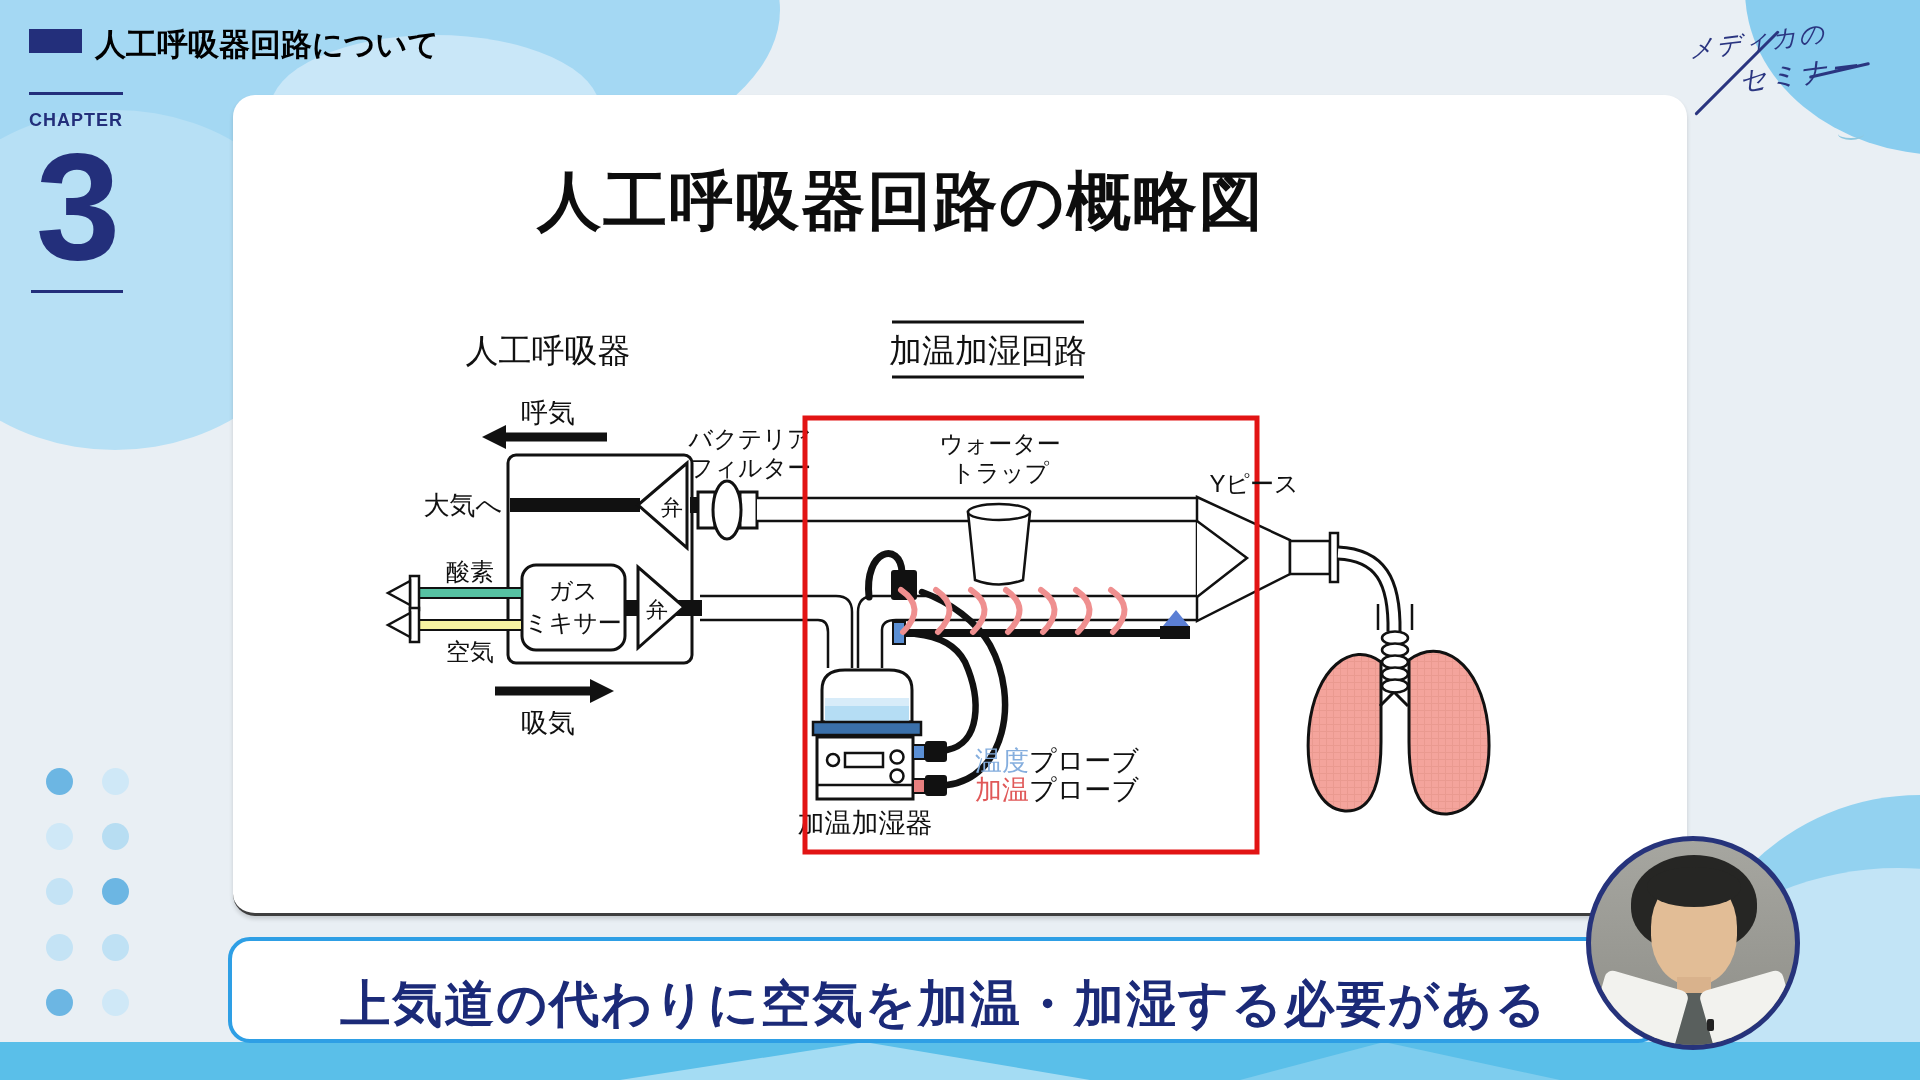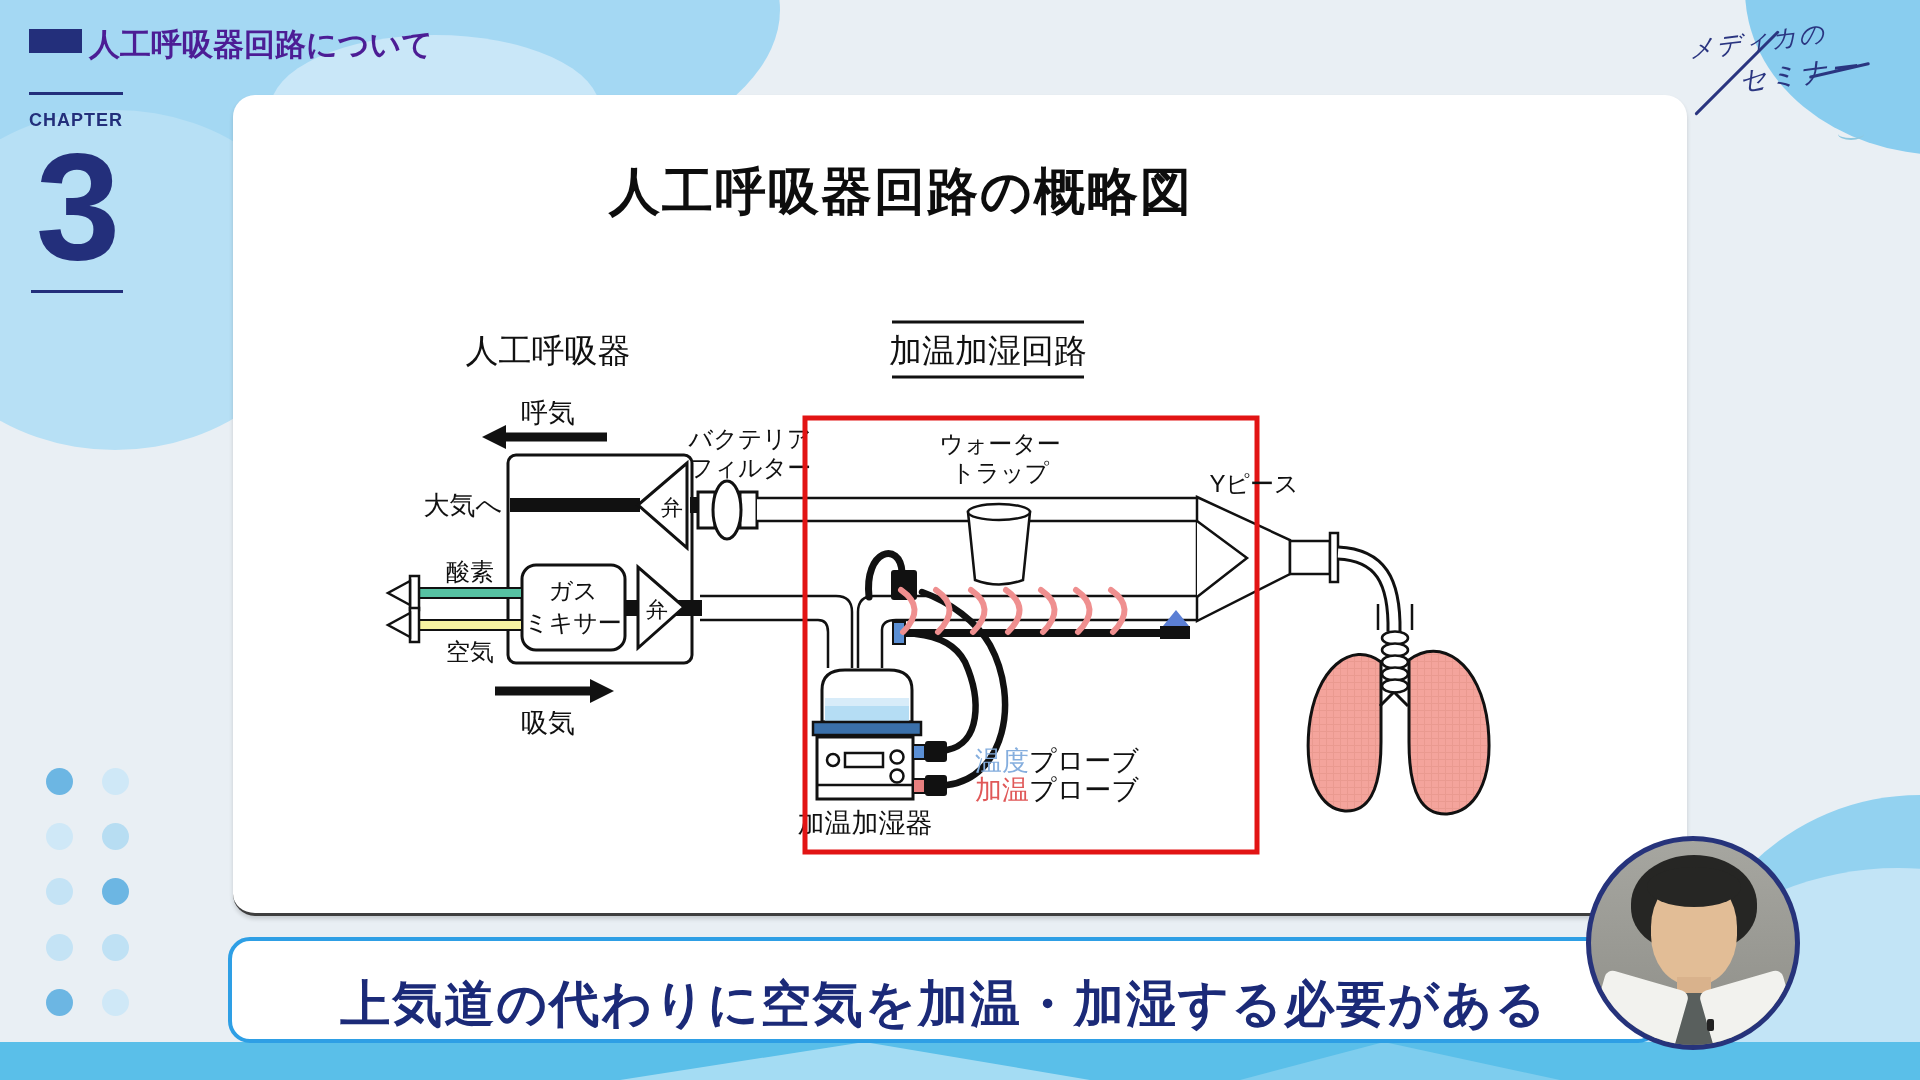--- a/index.html
+++ b/index.html
@@ -17,35 +17,35 @@
   .bg-circle-small{left:590px;top:200px;width:95px;height:95px;background:#b3e0f6;}
   .bg-topright{left:1745px;top:-175px;width:400px;height:330px;background:#89cdef;}
   .bg-br-mid{left:1680px;top:795px;width:480px;height:480px;background:#93d2f0;}
   .bg-br-light{left:1588px;top:868px;width:620px;height:620px;background:#c2e4f6;}
   .bg-strip{position:absolute;left:0;top:1042px;width:1920px;height:38px;background:#5abfe9;}
   .strip-tri1{position:absolute;left:620px;top:1042px;width:470px;height:38px;background:rgba(255,255,255,.45);clip-path:polygon(52% 0,100% 100%,0 100%);}
   .strip-tri2{position:absolute;left:1240px;top:1042px;width:320px;height:38px;background:rgba(255,255,255,.22);clip-path:polygon(45% 0,100% 100%,0 100%);}
   .dot{position:absolute;width:27px;height:27px;border-radius:50%;}
   .squiggle{position:absolute;left:1838px;top:128px;width:26px;height:10px;border-bottom:2px solid #8fc8e0;border-radius:50%;}
   .hdr-square{left:29px;top:29px;width:53px;height:24px;background:#232f7b;}
-  .hdr-title{left:89px;top:24px;font-size:31px;font-weight:700;color:#4c1d95;}
+  .hdr-title{left:95px;top:24px;font-size:31px;font-weight:700;color:#000000;}
   .hdr-line1{left:29px;top:92px;width:94px;height:3px;background:#232f7b;}
   .hdr-chapter{left:29px;top:110px;font-size:18px;font-weight:600;letter-spacing:1px;color:#232f7b;}
   .hdr-num{left:30px;top:130px;width:96px;text-align:center;font-size:152px;font-weight:700;line-height:1;color:#232f7b;}
   .hdr-line2{left:31px;top:290px;width:92px;height:3px;background:#232f7b;}
   
   .logo{left:1650px;top:16px;width:230px;height:110px;transform:rotate(-7deg);color:#2a3580;z-index:6;}
   .logo-l1{position:absolute;left:42px;top:8px;font-size:25px;font-style:italic;letter-spacing:2px;}
   .logo-l2{position:absolute;left:88px;top:44px;font-size:27px;font-style:italic;letter-spacing:3px;}
   .logo-stroke{position:absolute;left:28px;top:52px;width:118px;height:3px;background:#2a3580;transform:rotate(-38deg);border-radius:2px;}
   .logo-dash{position:absolute;left:158px;top:62px;width:62px;height:3px;background:#2a3580;transform:rotate(-6deg);border-radius:2px;}
   
   .slide{left:233px;top:95px;width:1454px;height:818px;background:#ffffff;border-radius:22px;
     border-bottom:3px solid #3e3e3e;box-shadow:0 3px 4px rgba(0,0,0,.15);z-index:1;}
-  .slide-title{left:233px;top:158px;width:1336px;text-align:center;font-size:51px;font-weight:600;color:#0d0d0d;letter-spacing:2px;z-index:2;}
+  .slide-title{left:233px;top:158px;width:1336px;text-align:center;font-size:64px;font-weight:600;color:#0d0d0d;letter-spacing:2px;z-index:2;}
   svg.diagram{position:absolute;left:0;top:0;z-index:2;pointer-events:none;}
   .dlabel{font-family:"Liberation Sans","DejaVu Sans",sans-serif;fill:#111;font-weight:500;}
   
   .banner{left:228px;top:937px;width:1424px;height:98px;background:#ffffff;border:4px solid #2e9fe5;border-radius:22px;z-index:3;
     display:flex;align-items:center;justify-content:center;}
   .banner-text{font-size:50px;font-weight:700;color:#1b2a78;letter-spacing:2px;white-space:nowrap;margin-top:28px;}
   
   .presenter{left:1586px;top:836px;width:204px;height:204px;border-radius:50%;border:5px solid #26337b;overflow:hidden;z-index:4;
     background:linear-gradient(#a6a6a0,#8e8e88);}
   .p-hair{position:absolute;left:40px;top:14px;width:126px;height:98px;border-radius:50% 50% 46% 46%;background:#262624;}

